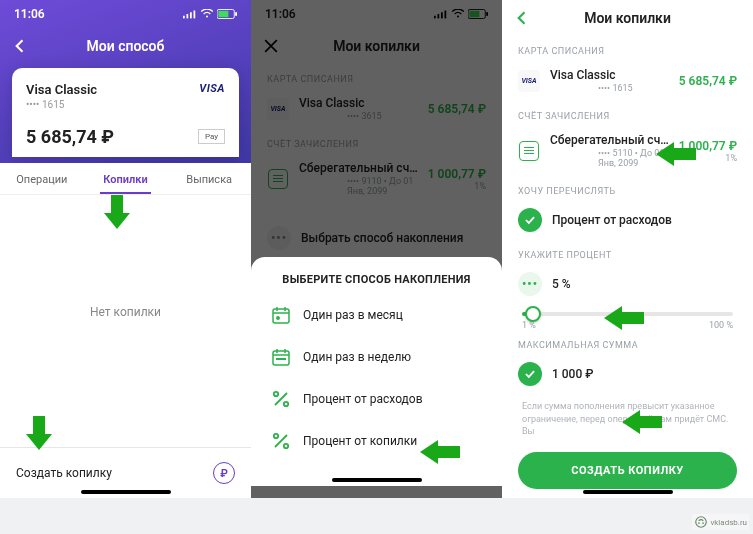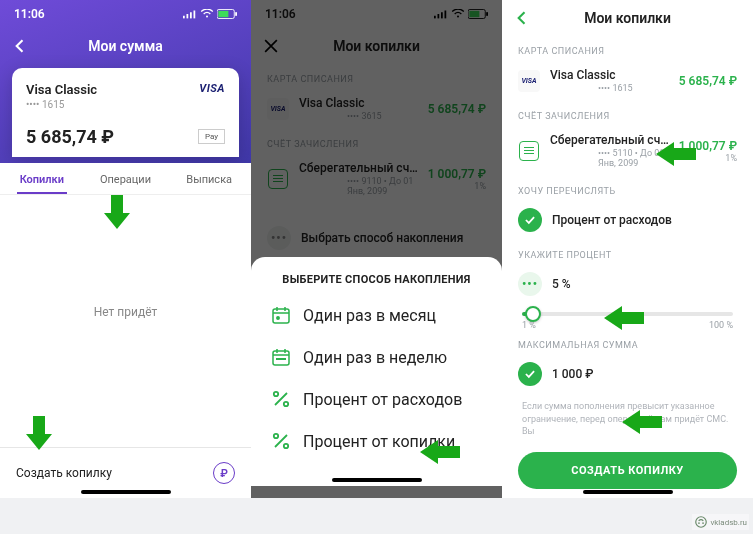--- a/index.html
+++ b/index.html
@@ -119,21 +119,21 @@
   .ic-dots {
     width:24px; height:24px; border-radius:50%; background:#eef1f0;
     display:flex; align-items:center; justify-content:center; color:#888; font-weight:700; letter-spacing:1px;
   }
   .sheet {
     position:absolute; left:0; right:0; bottom:12px; background:#fff;
     border-radius:14px 14px 0 0; z-index:10; padding:16px 0 24px;
   }
   .sheet-title { text-align:center; font-weight:700; font-size:11px; letter-spacing:.3px; padding:0 16px 8px; }
   .sheet-row {
-    display:flex; align-items:center; gap:12px; padding:11px 20px; font-size:16px;
+    display:flex; align-items:center; gap:12px; padding:11px 20px; font-size:12px;
   }
   .sheet-ic { width:20px; height:20px; display:flex; align-items:center; justify-content:center; color:#2bb24c; }
   
   .s3 .back svg { stroke:#2bb24c; }
   .ic-check {
     width:24px; height:24px; border-radius:50%; background:#2bb24c; display:flex; align-items:center; justify-content:center;
   }
   .ic-check svg { stroke:#fff; }
   .ic-dots-g {
     width:24px; height:24px; border-radius:50%; background:#e9f7ec; display:flex; align-items:center; justify-content:center; color:#2bb24c; font-weight:700; letter-spacing:1px;
@@ -186,42 +186,42 @@
             <rect x="20" y="3" width="2" height="4" fill="#fff"></rect>
           </svg>
       </span>
     </div>
     <div class="hdr">
       <span class="back">
         <svg viewBox="0 0 24 24" fill="none" stroke="#fff" stroke-width="2.5">
             <path d="M15 5 L8 12 L15 19"></path>
           </svg>
       </span>
-      <span>Мои сумма</span>
+      <span>Мои способ</span>
     </div>
     <div class="card">
       <div class="card-row1">
         <div>
           <div class="card-name">Visa Classic</div>
           <div class="card-mask">•••• 1615</div>
         </div>
         <div class="visa-logo">VISA</div>
       </div>
       <div class="card-row2">
         <div class="card-bal">5 685,74 ₽</div>
         <div class="apay"> Pay</div>
       </div>
     </div>
   </div>
   <div class="tabs">
+    <div class="tab">Операции</div>
     <div class="tab active">Копилки</div>
-    <div class="tab">Операции</div>
     <div class="tab">Выписка</div>
   </div>
-  <div class="s1-body">Нет придёт</div>
+  <div class="s1-body">Нет копилки</div>
   <div class="s1-footer">
     <span>Создать копилку</span>
     <span class="rub-icon">₽</span>
   </div>
   <div class="homebar"></div>
 </div>
 
 <div class="phone s2">
   <div class="status">
     <span>11:06</span>

